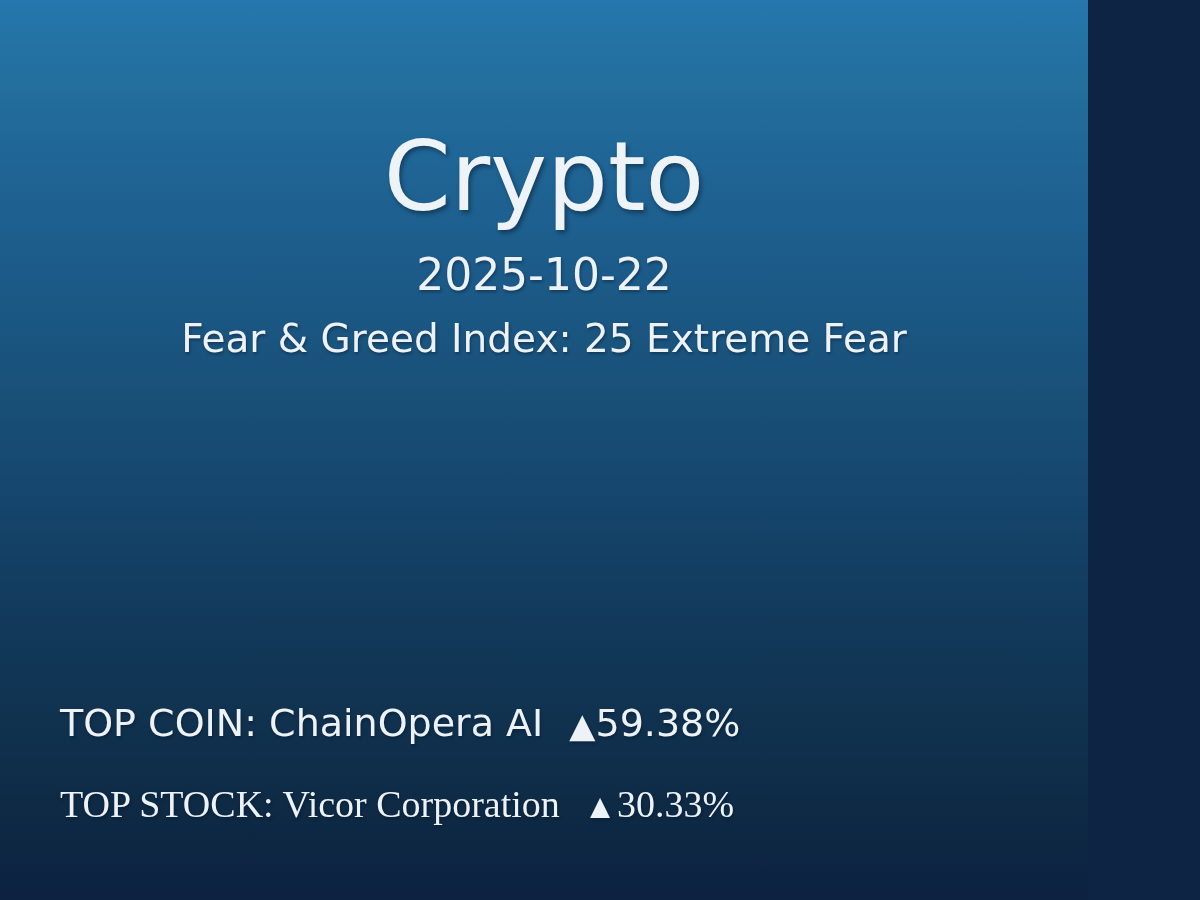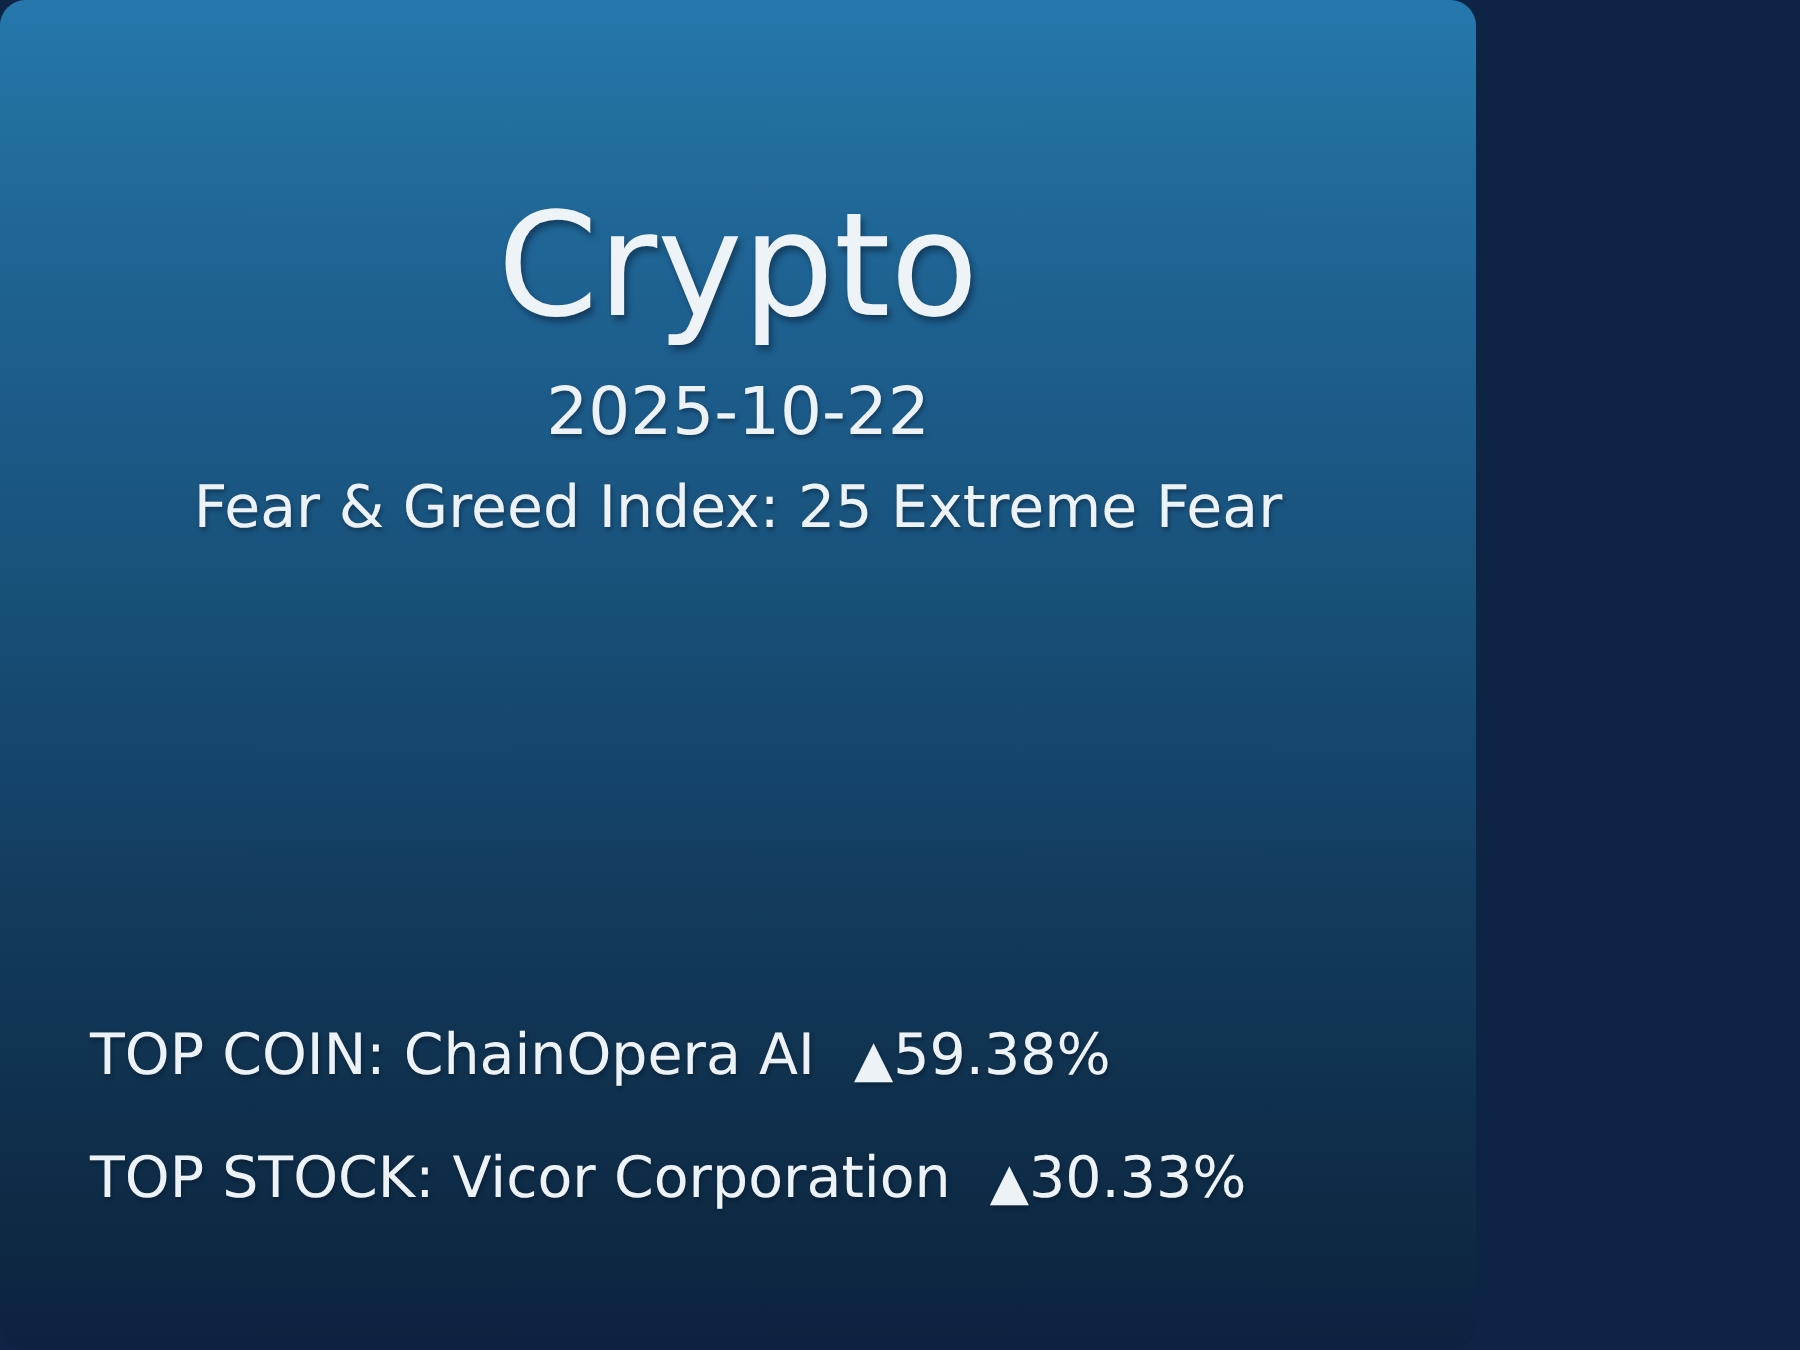--- a/index.html
+++ b/index.html
@@ -9,36 +9,35 @@
   }
   body {
     width: 1200px;
     height: 900px;
     overflow: hidden;
     font-family: "DejaVu Sans", sans-serif;
   }
 
   #slide {
     position: relative;
-    width: 984px;
+    width: 1088px;
     height: 900px;
     box-sizing: border-box;
     background: linear-gradient(180deg,
         #2577ad 0%,
         #23709f 8%,
         #1f6595 18%,
         #1c5b89 30%,
         #185078 44%,
         #15456c 56%,
         #123a5c 68%,
         #10324f 80%,
         #0e2a45 90%,
         #0c2240 100%);
     overflow: hidden;
-    border-radius: 17px;
   }
 
   
   .head-block {
     position: absolute;
     left: 0;
     right: 0;
     top: 118px;
     text-align: center;
   }
@@ -81,23 +80,25 @@
     top: 680px;
     width: 1080px;
   }
   .hl-row {
     color: #edf2f7;
     font-size: 38px;
     line-height: 46px;
     font-weight: 400;
     white-space: nowrap;
     text-shadow: 1px 2px 3px rgba(4, 18, 36, 0.4);
+    margin-top: 20px;
   }
   .hl-row + .hl-row {
     margin-top: 33px;
+    font-family: Liberation Serif, serif;
   }
   .hl-label { }
   .hl-name { }
   .hl-arrow {
     display: inline-block;
     margin-left: 14px;
     font-size: 34px;
     line-height: 46px;
     vertical-align: -1px;
   }

